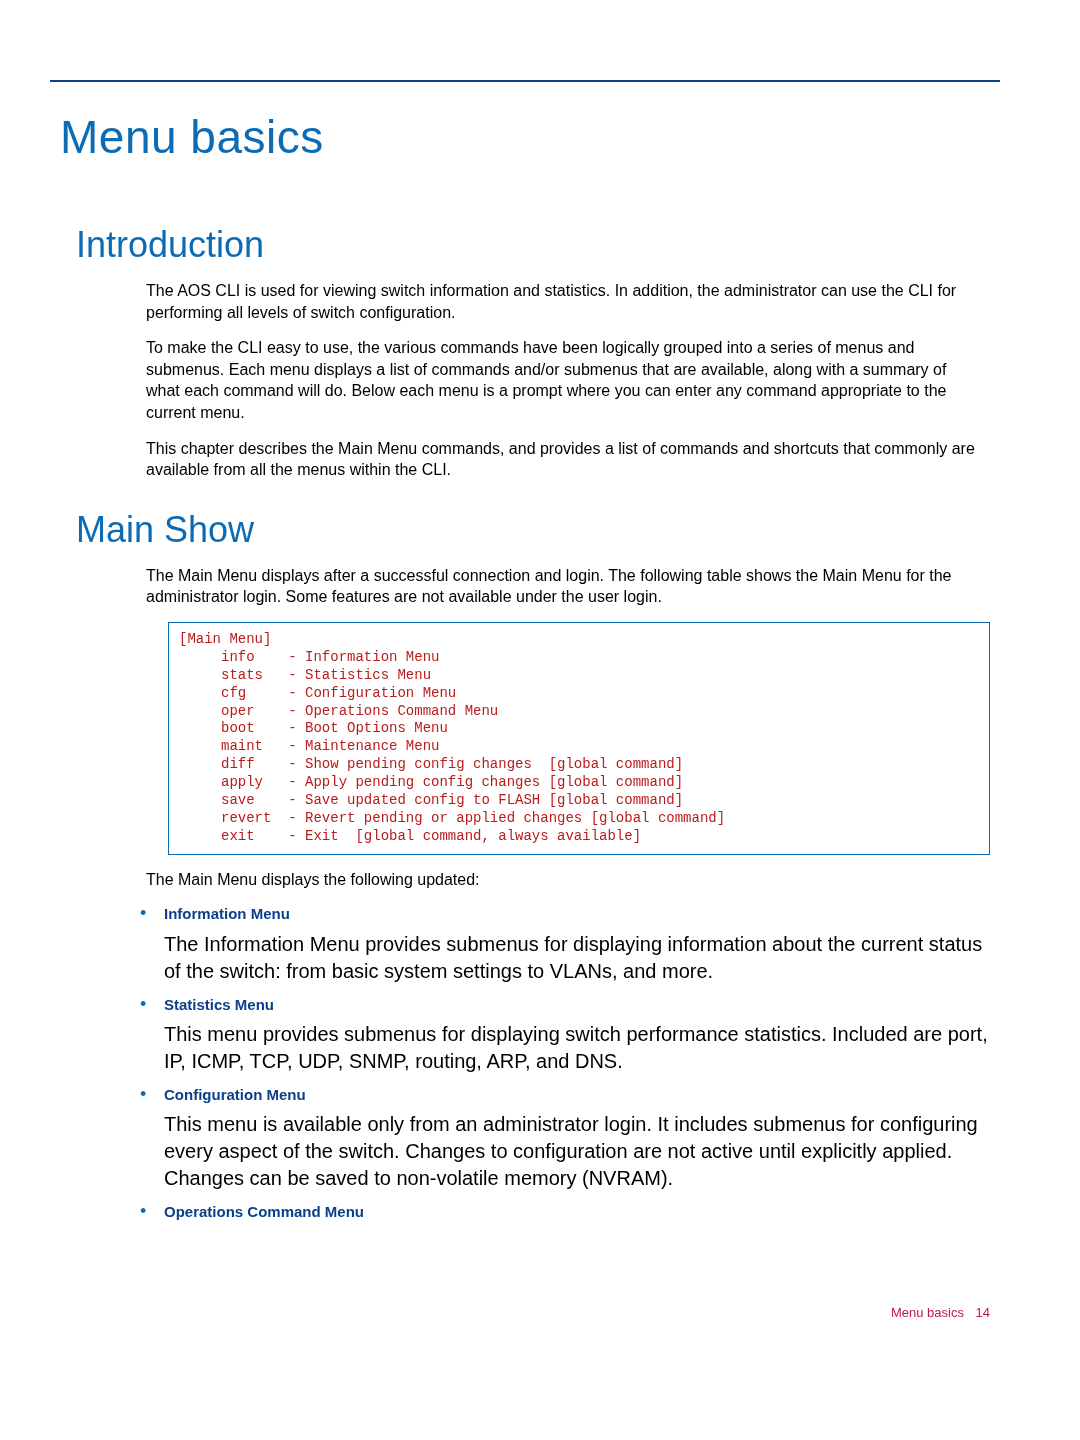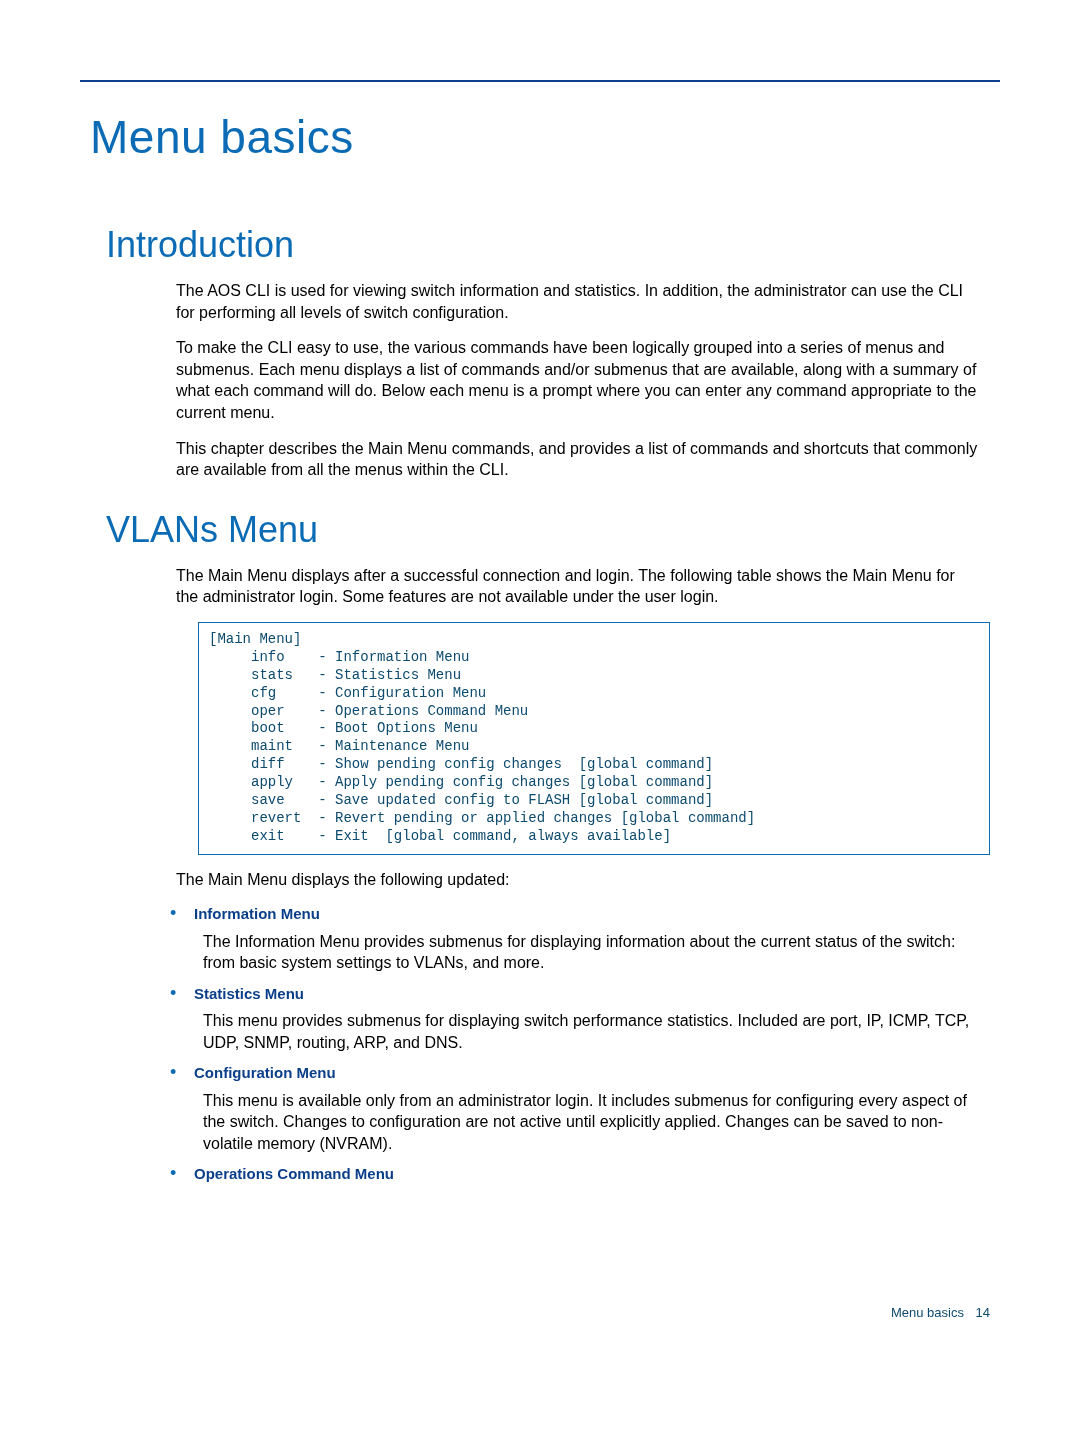--- a/index.html
+++ b/index.html
@@ -6,21 +6,21 @@
     margin: 0;
     padding: 0;
     background: #ffffff;
     font-family: Arial, Helvetica, sans-serif;
     color: #000;
   }
   .page {
     width: 1080px;
     height: 1360px;
     box-sizing: border-box;
-    padding: 80px 90px 40px 90px;
+    padding: 80px 90px 40px 60px;
     position: relative;
   }
   .topline {
     border-top: 2px solid #0b3f8a;
     margin-bottom: 28px;
     margin-left: -10px;
     margin-right: -10px;
   }
   h1.chapter {
     font-family: "Segoe UI", "Trebuchet MS", Arial, sans-serif;
@@ -47,21 +47,21 @@
     margin: 14px 10px;
   }
   pre.code {
     font-family: "Courier New", monospace;
     font-size: 14px;
     line-height: 1.28;
     border: 1px solid #0b6bb5;
     padding: 8px 10px;
     margin: 8px 0 10px 32px;
     white-space: pre;
-    color: #0c4a6e;
+    color: #b91c1c;
   }
   ul.bullets {
     list-style: none;
     padding: 0;
     margin: 8px 0 0 0;
   }
   ul.bullets > li {
     position: relative;
     padding-left: 28px;
     margin: 10px 0 6px 0;
@@ -74,49 +74,49 @@
     color: #0b6bb5;
     font-size: 18px;
     line-height: 1;
   }
   .bullet-title {
     font-weight: bold;
     color: #0b3f8a;
     font-size: 15px;
   }
   .bullet-body {
-    margin: 6px 0 2px 9px;
-    font-size: 16px;
+    margin: 6px 0 2px 0;
+    font-size: 20px;
     line-height: 1.35;
   }
   .footer {
     position: absolute;
     bottom: 40px;
     right: 90px;
     font-size: 13px;
-    color: #0c4a6e;
+    color: #be185d;
   }
   .footer .pagenum { margin-left: 8px; }
 </style>
 </head>
 <body>
 
 <div class="page">
   <div class="topline"></div>
 
   <h1 class="chapter">Menu basics</h1>
 
   <h2 class="section">Introduction</h2>
   <div class="body-block">
     <p>The AOS CLI is used for viewing switch information and statistics. In addition, the administrator can use the CLI for performing all levels of switch configuration.</p>
     <p>To make the CLI easy to use, the various commands have been logically grouped into a series of menus and submenus. Each menu displays a list of commands and/or submenus that are available, along with a summary of what each command will do. Below each menu is a prompt where you can enter any command appropriate to the current menu.</p>
     <p>This chapter describes the Main Menu commands, and provides a list of commands and shortcuts that commonly are available from all the menus within the CLI.</p>
   </div>
 
-  <h2 class="section">VLANs Menu</h2>
+  <h2 class="section">Main Show</h2>
   <div class="body-block">
     <p>The Main Menu displays after a successful connection and login. The following table shows the Main Menu for the administrator login. Some features are not available under the user login.</p>
     <pre class="code">[Main Menu]
      info    - Information Menu
      stats   - Statistics Menu
      cfg     - Configuration Menu
      oper    - Operations Command Menu
      boot    - Boot Options Menu
      maint   - Maintenance Menu
      diff    - Show pending config changes  [global command]

